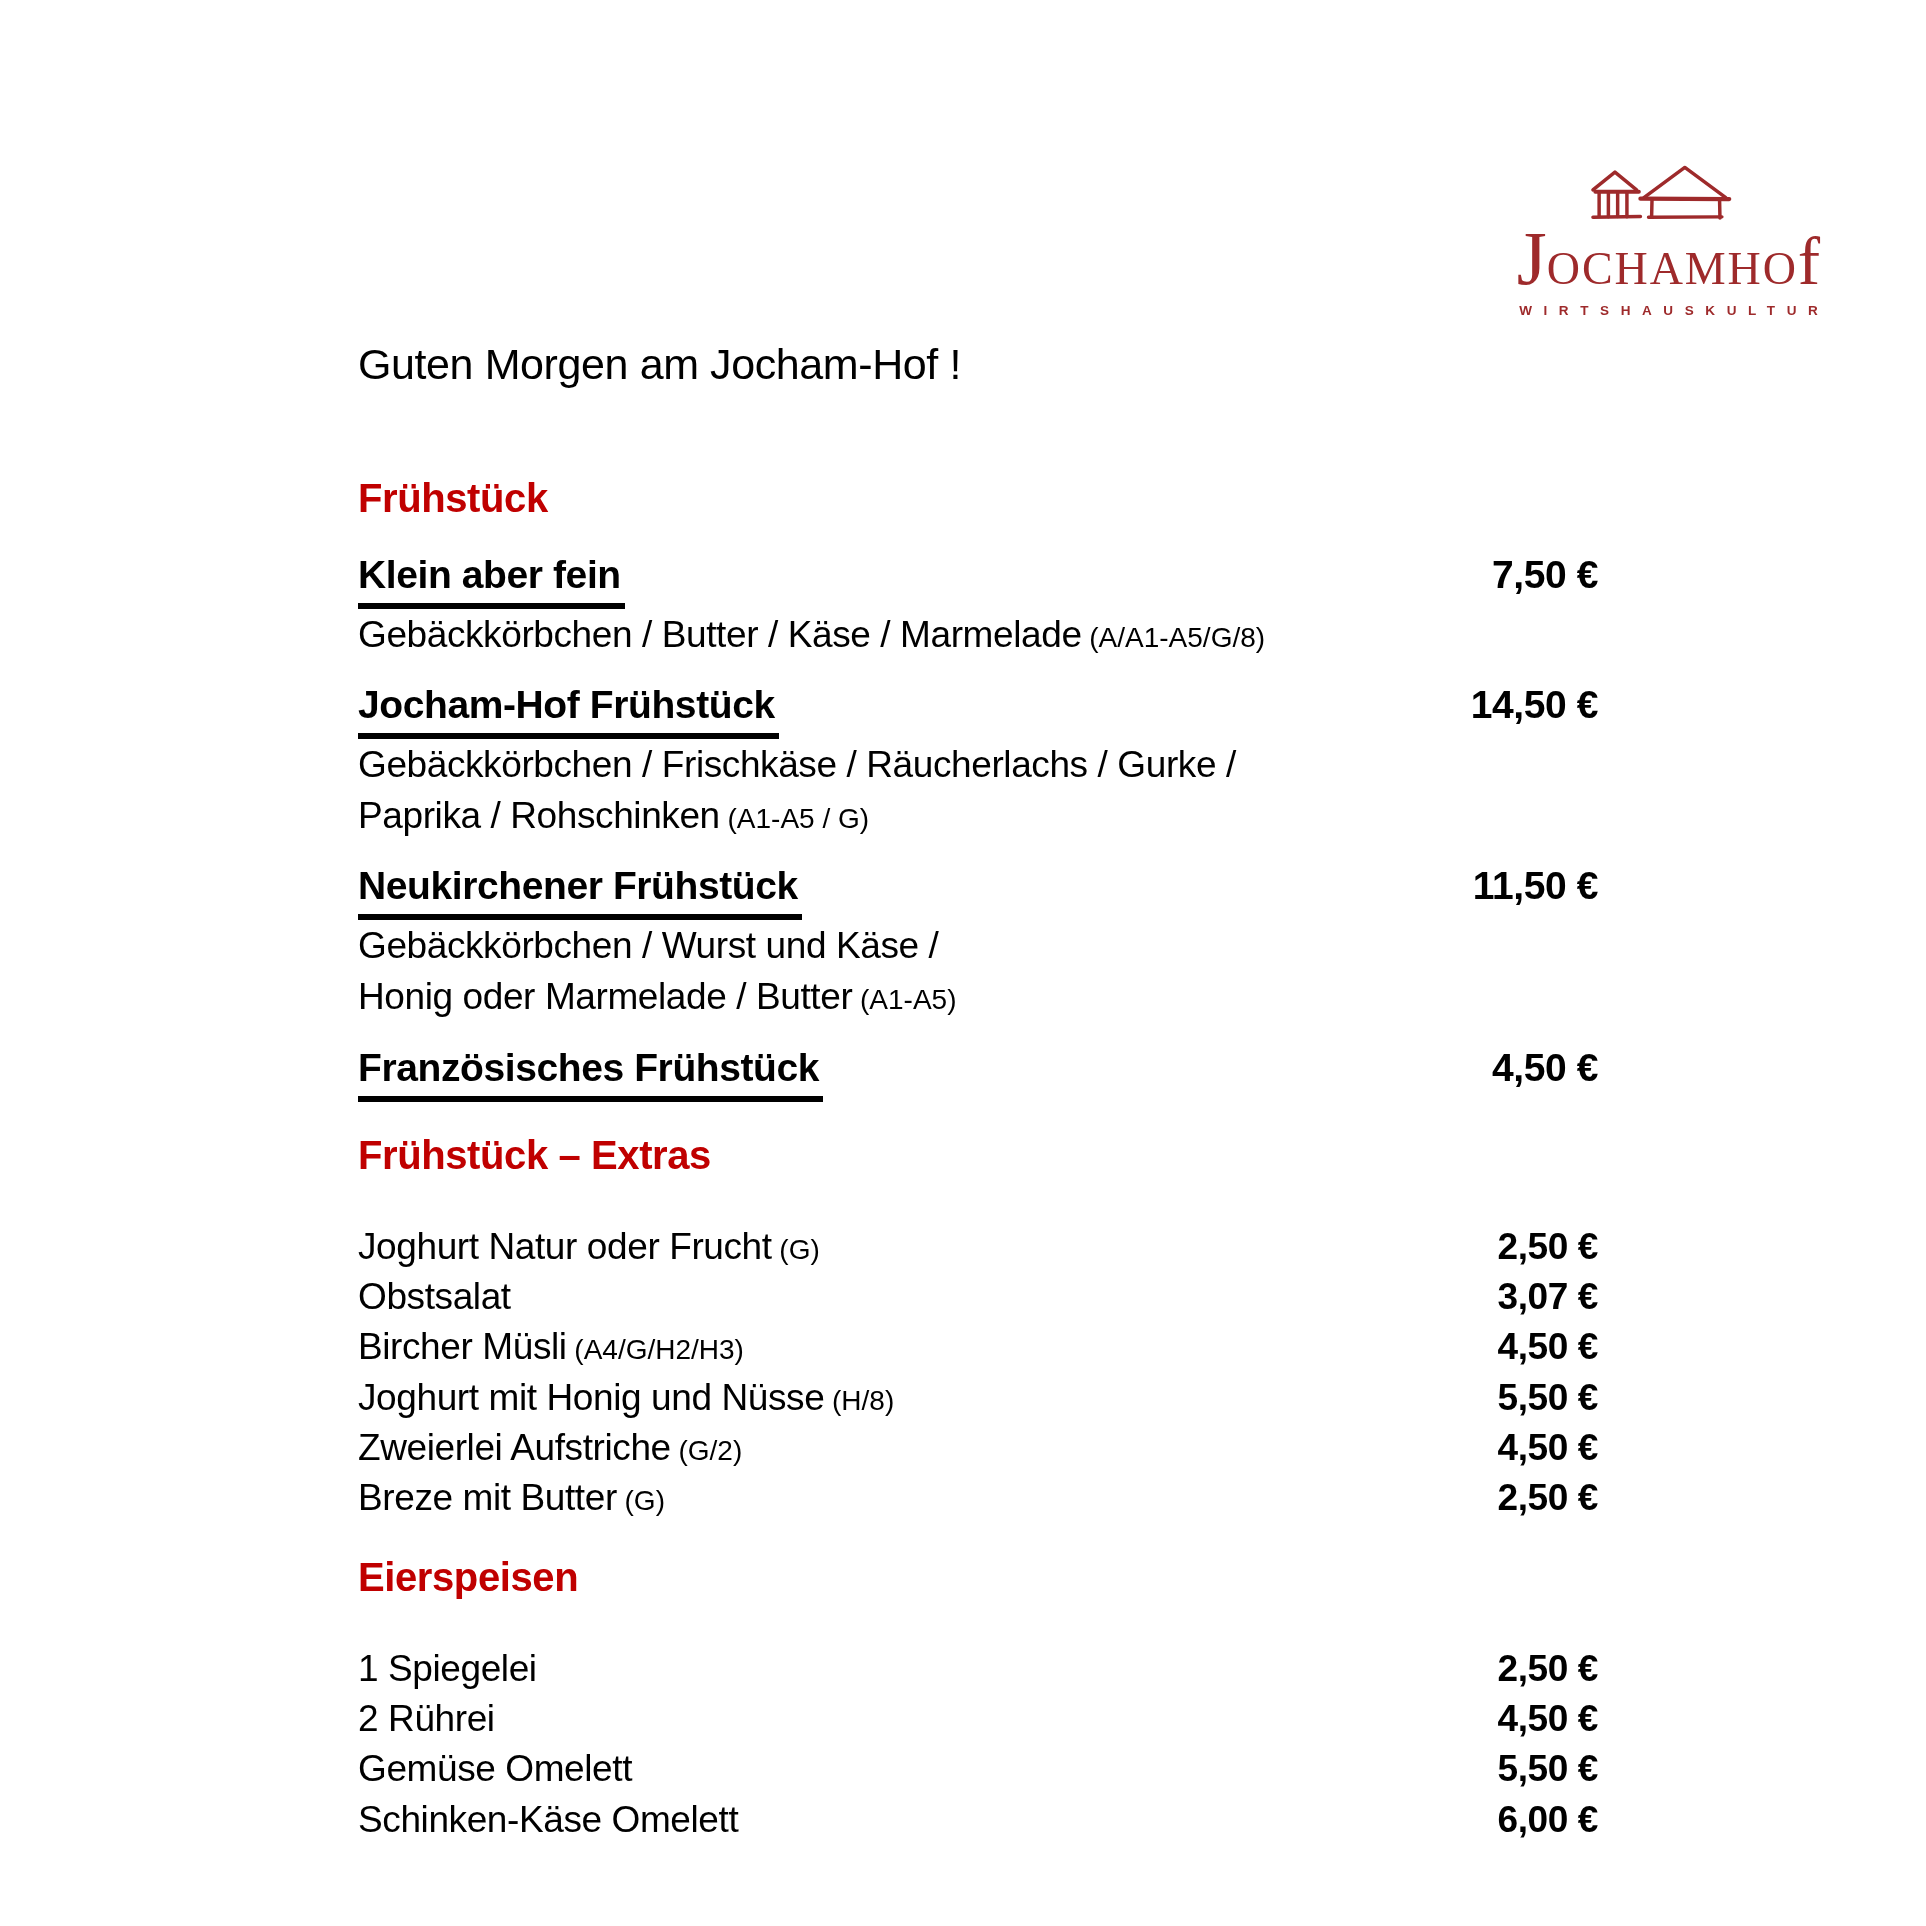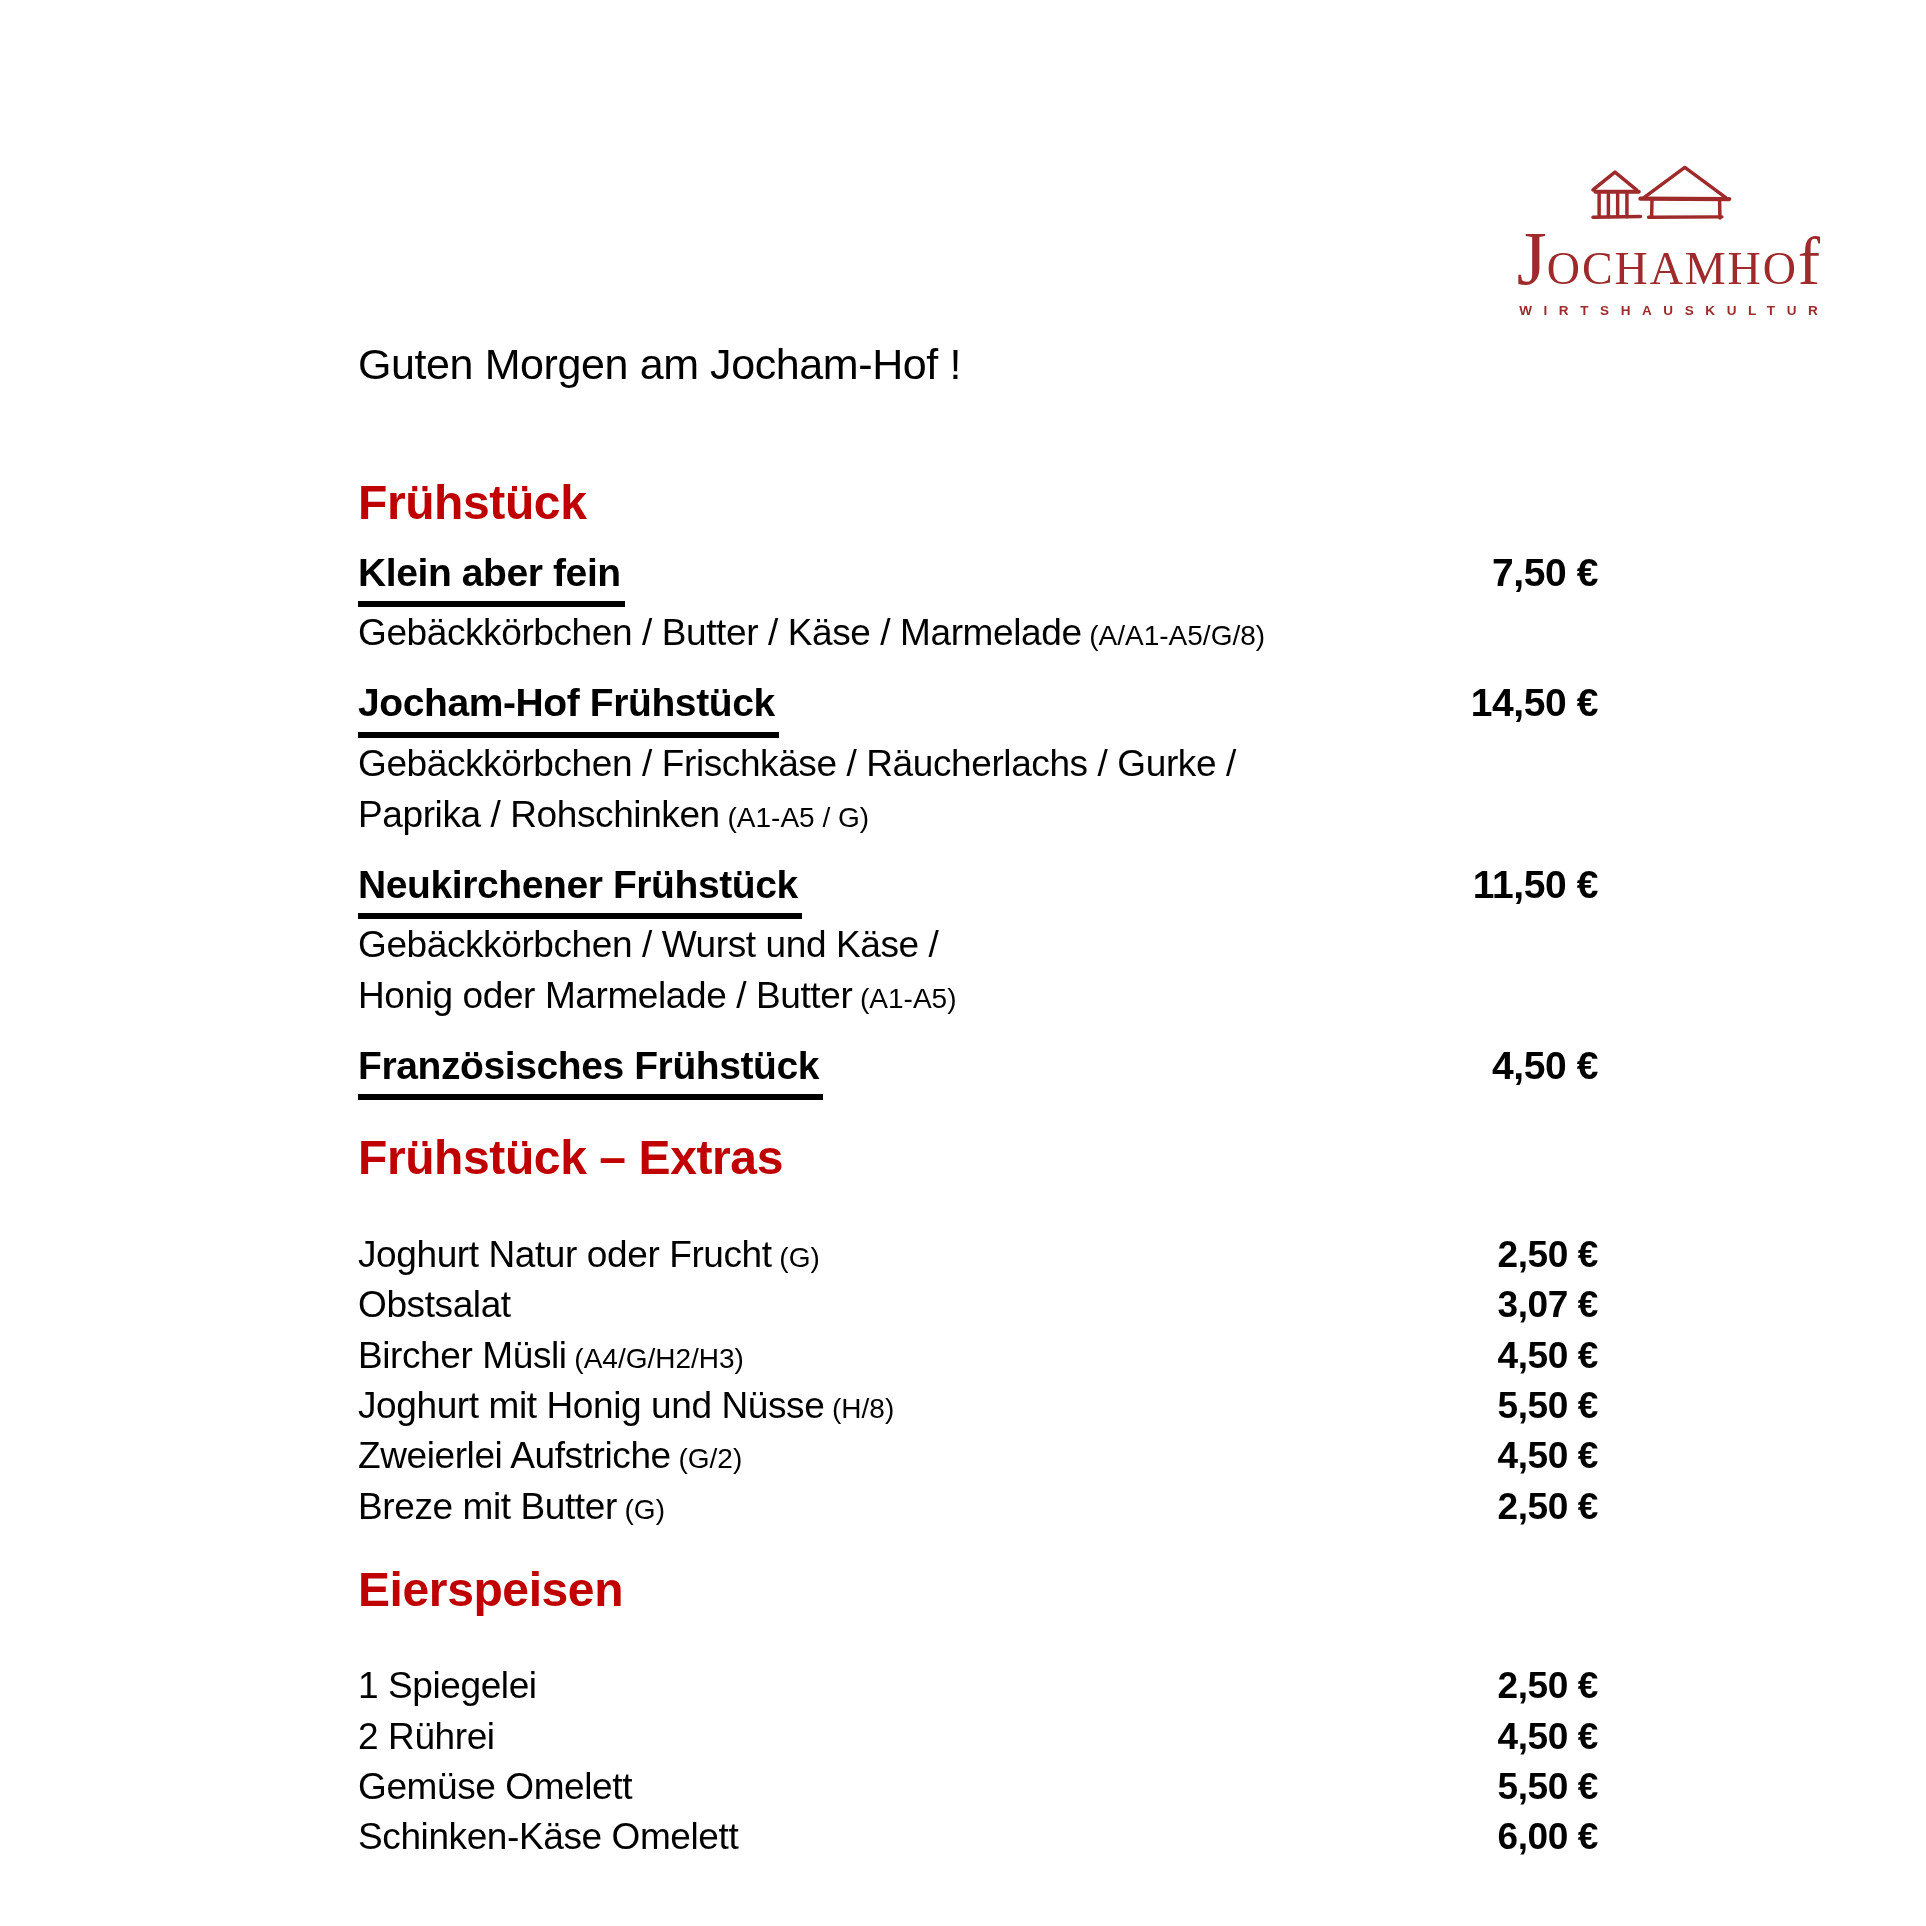--- a/index.html
+++ b/index.html
@@ -56,29 +56,29 @@
   }
   .doc-title {
     margin: 0;
     font-size: 43px;
     font-weight: 400;
     line-height: 1.2;
     white-space: nowrap;
   }
   .sec-heading {
     color: #c00000;
-    font-size: 48px;
+    font-size: 40px;
     font-weight: 700;
     line-height: 1.2;
     margin: 0;
     white-space: nowrap;
   }
   .featured-section .sec-heading { margin-top: 83px; }
   .list-section .sec-heading     { margin-top: 29px; }
-  .featured-section .items { margin-top: 20px; }
+  .featured-section .items { margin-top: 31px; }
   .list-section .items     { margin-top: 43px; }
 
   
   .fitem { margin-bottom: 23px; }
   .frow  { display: flex; justify-content: space-between; align-items: flex-start; }
   .fname {
     font-size: 39px;
     font-weight: 700;
     line-height: 1.15;
     border-bottom: 6.2px solid #000000;

